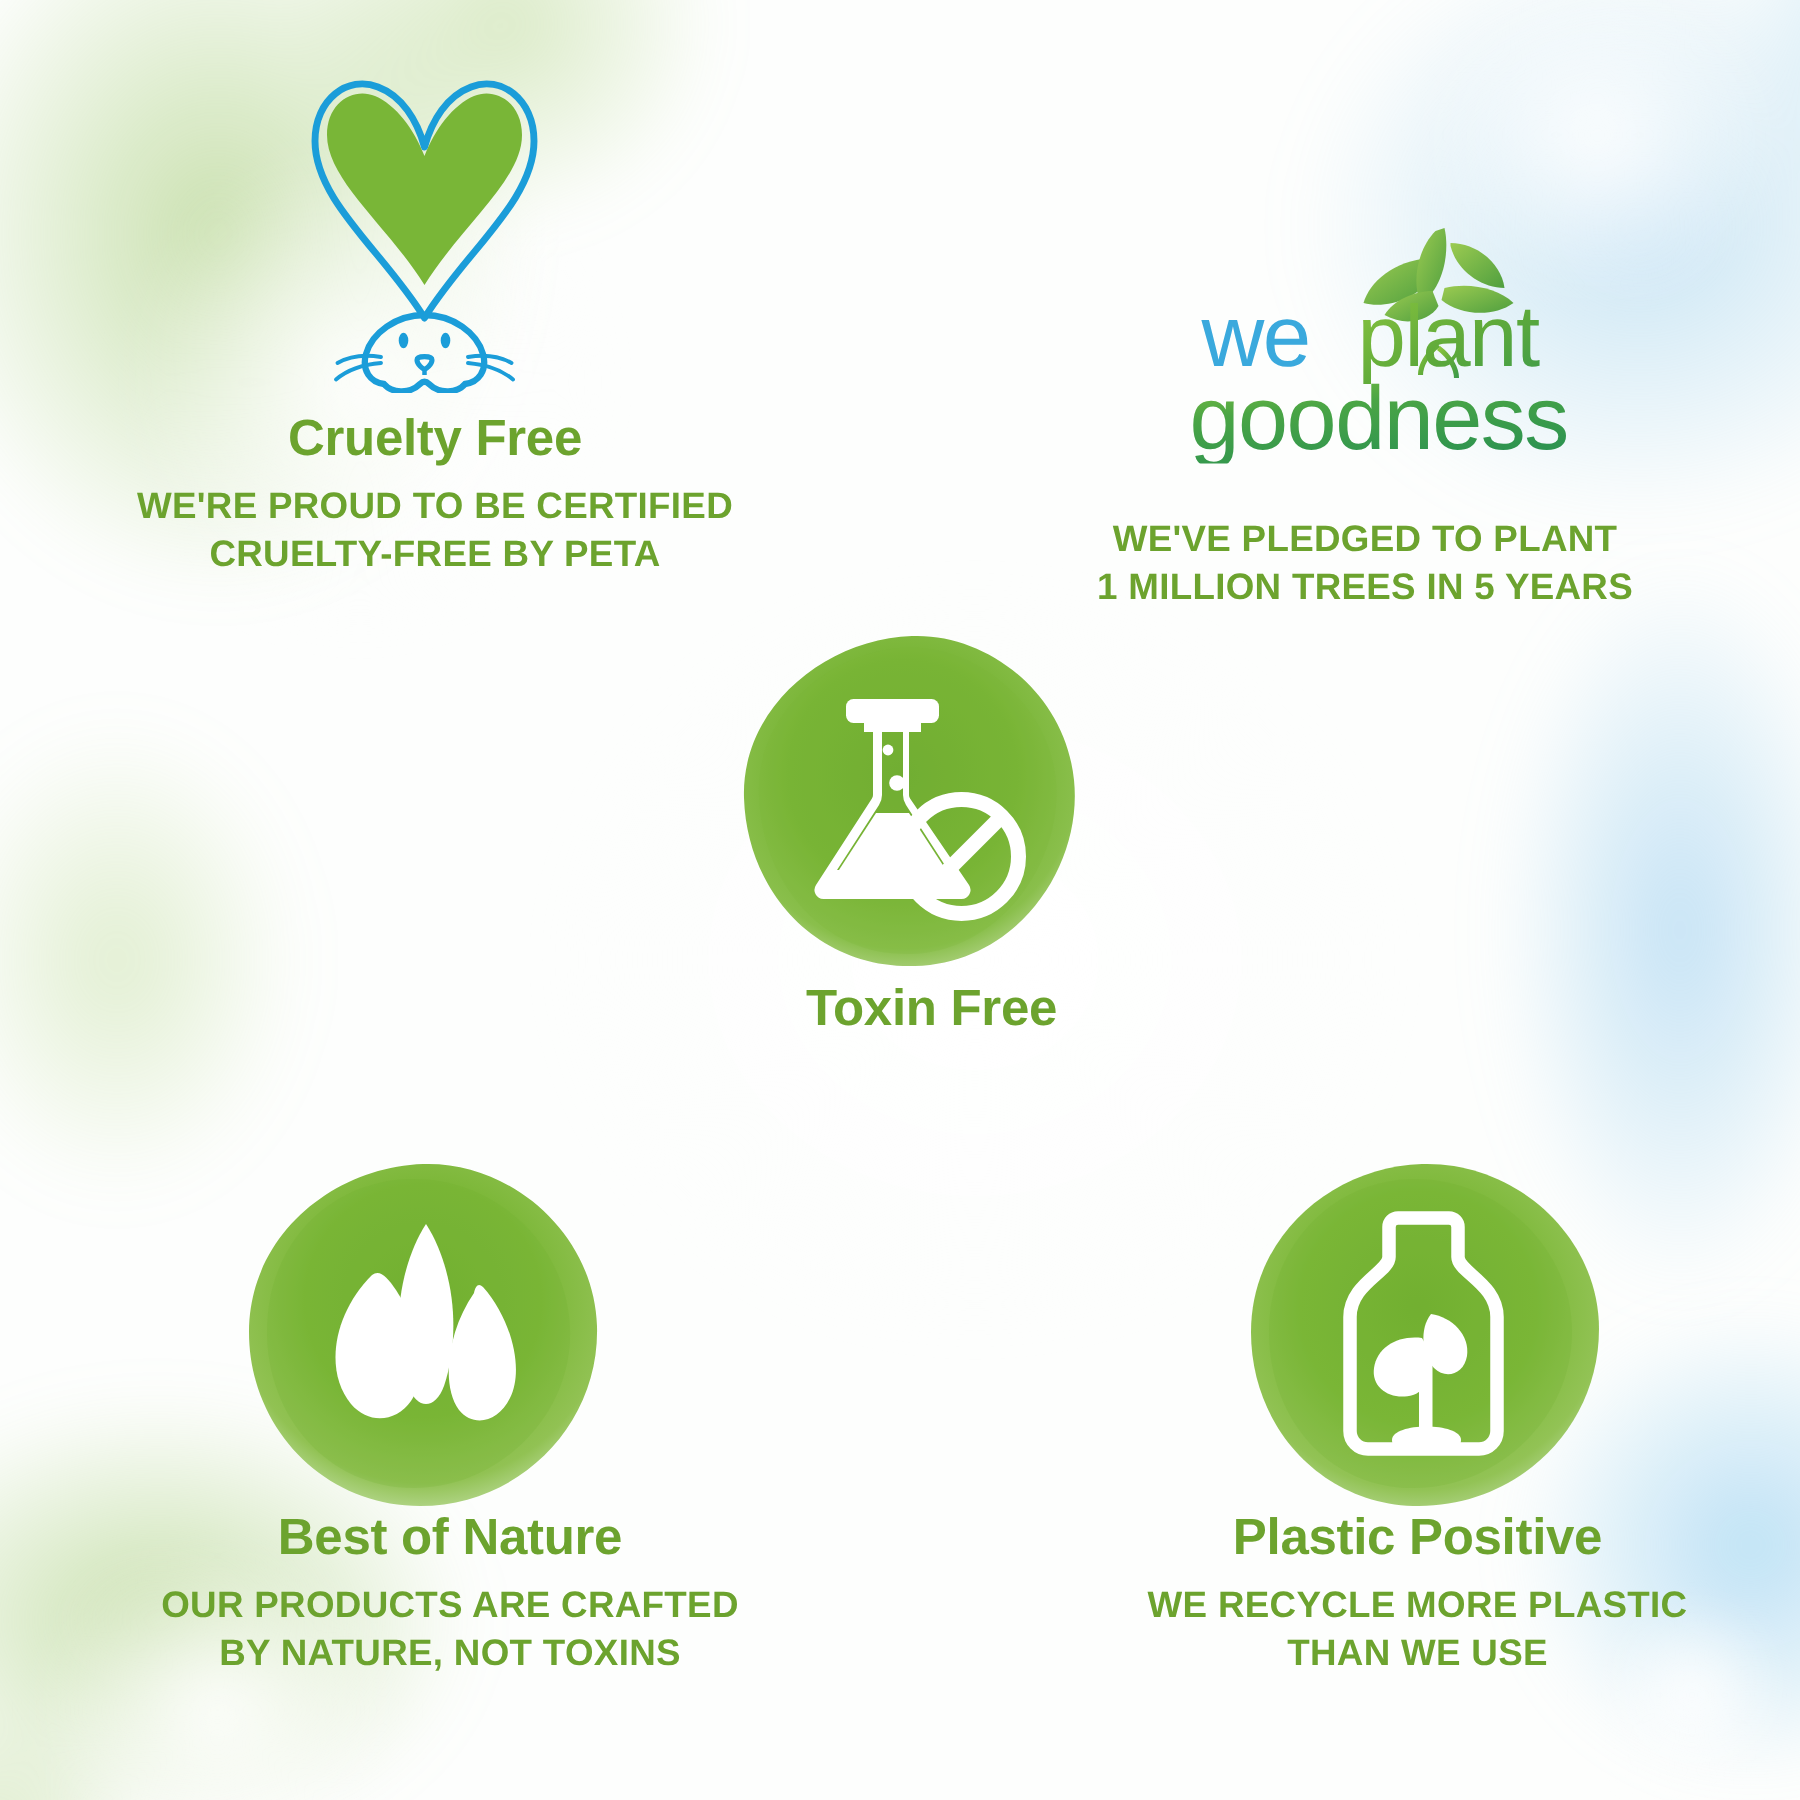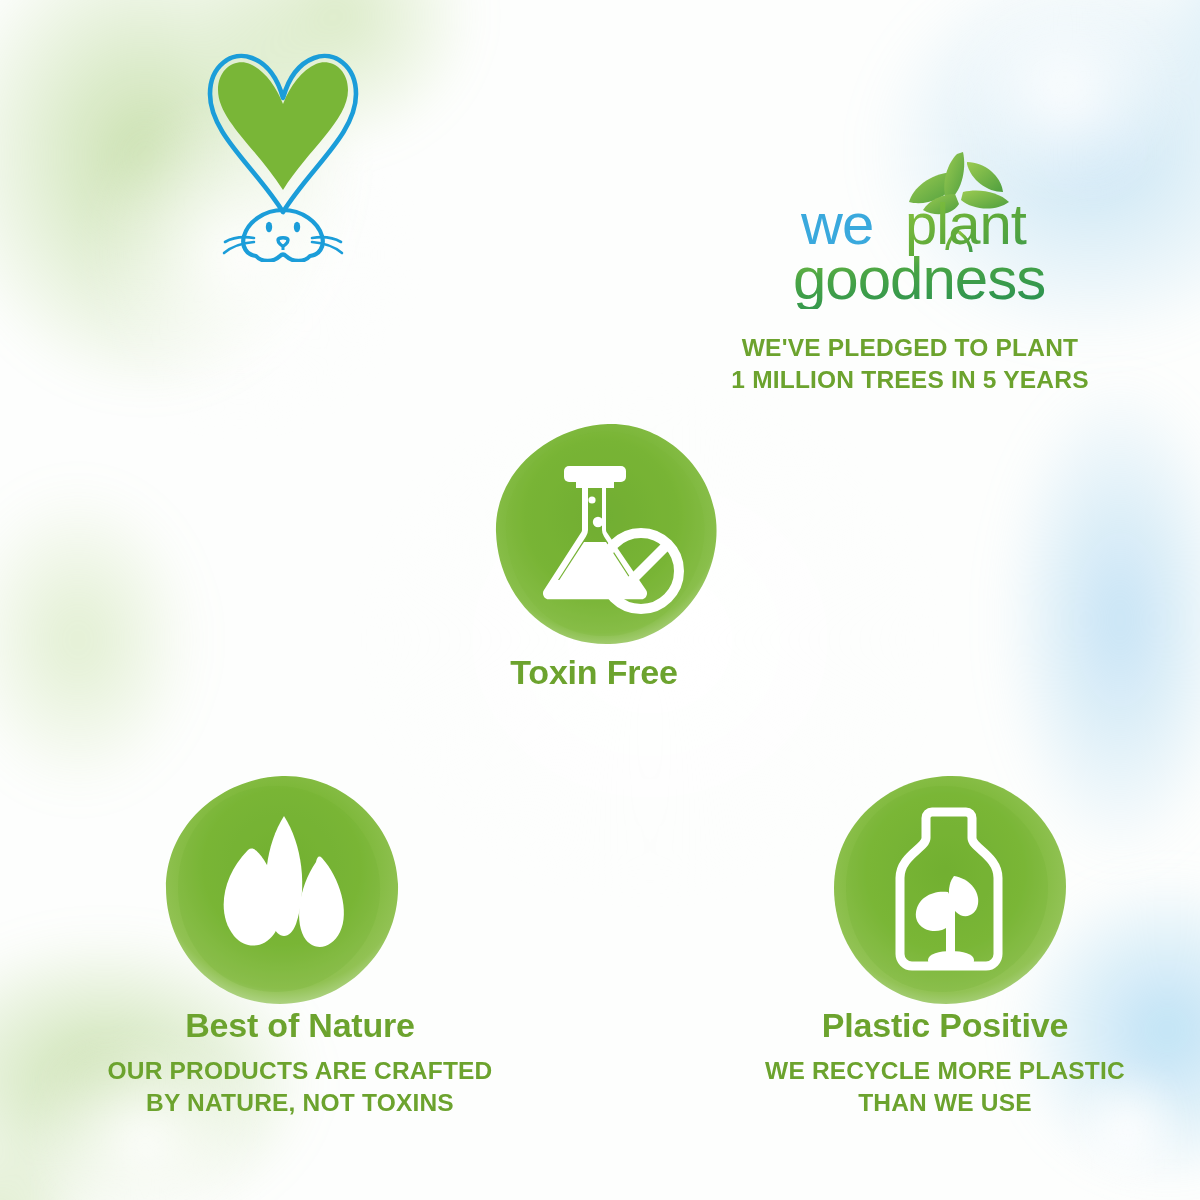--- a/index.html
+++ b/index.html
@@ -97,26 +97,26 @@
     font-size:24.5px;
     font-weight:bold;
     letter-spacing:0.2px;
     line-height:1.30;
     white-space:pre-line;
   }
 
   
   #b-cruelty{left:30px;top:275px;width:520px;}
   #b-plant  {left:660px;top:332px;width:500px;}
-  #b-toxin  {left:324px;top:655px;width:540px;}
+  #b-toxin  {left:351px;top:655px;width:540px;}
   #b-nature {left:50px;top:1008px;width:500px;}
   #b-plastic{left:710px;top:1008px;width:470px;}
 
   .block .desc{margin-top:11px;}
-  #b-plant .desc{margin-top:0;}
+  #b-plant .desc{margin-top:12px;}
 
   
   .icon-abs{position:absolute;}
   #ico-bunny  {left:198px;top:42px;width:170px;height:220px;}
   #ico-logo   {left:795px;top:144px;width:330px;height:165px;}
   #ico-toxin  {left:488px;top:418px;width:240px;height:232px;}
   #ico-nature {left:160px;top:772px;width:245px;height:238px;}
   #ico-plastic{left:828px;top:772px;width:245px;height:238px;}
   svg{display:block;}
 </style>
@@ -301,20 +301,25 @@
         <path d="M126 104 C140 106 152 118 150 132 C148 144 136 148 128 140
                  C120 132 118 114 126 104 Z"></path>
 
         <rect x="118" y="124" width="9" height="62" rx="4"></rect>
 
         <path d="M100 188 C100 176 146 176 146 188 C146 194 140 196 123 196 C106 196 100 194 100 188 Z"></path>
       </g>
     </svg>
   </div>
 
+  <div class="block" id="b-cruelty">
+    <div class="title">Cruelty Free</div>
+    <div class="desc">WE'RE PROUD TO BE CERTIFIED
+CRUELTY-FREE BY PETA</div>
+  </div>
 
   <div class="block" id="b-plant">
     <div class="desc">WE'VE PLEDGED TO PLANT
 1 MILLION TREES IN 5 YEARS</div>
   </div>
 
   <div class="block" id="b-toxin">
     <div class="title">Toxin Free</div>
   </div>
 

